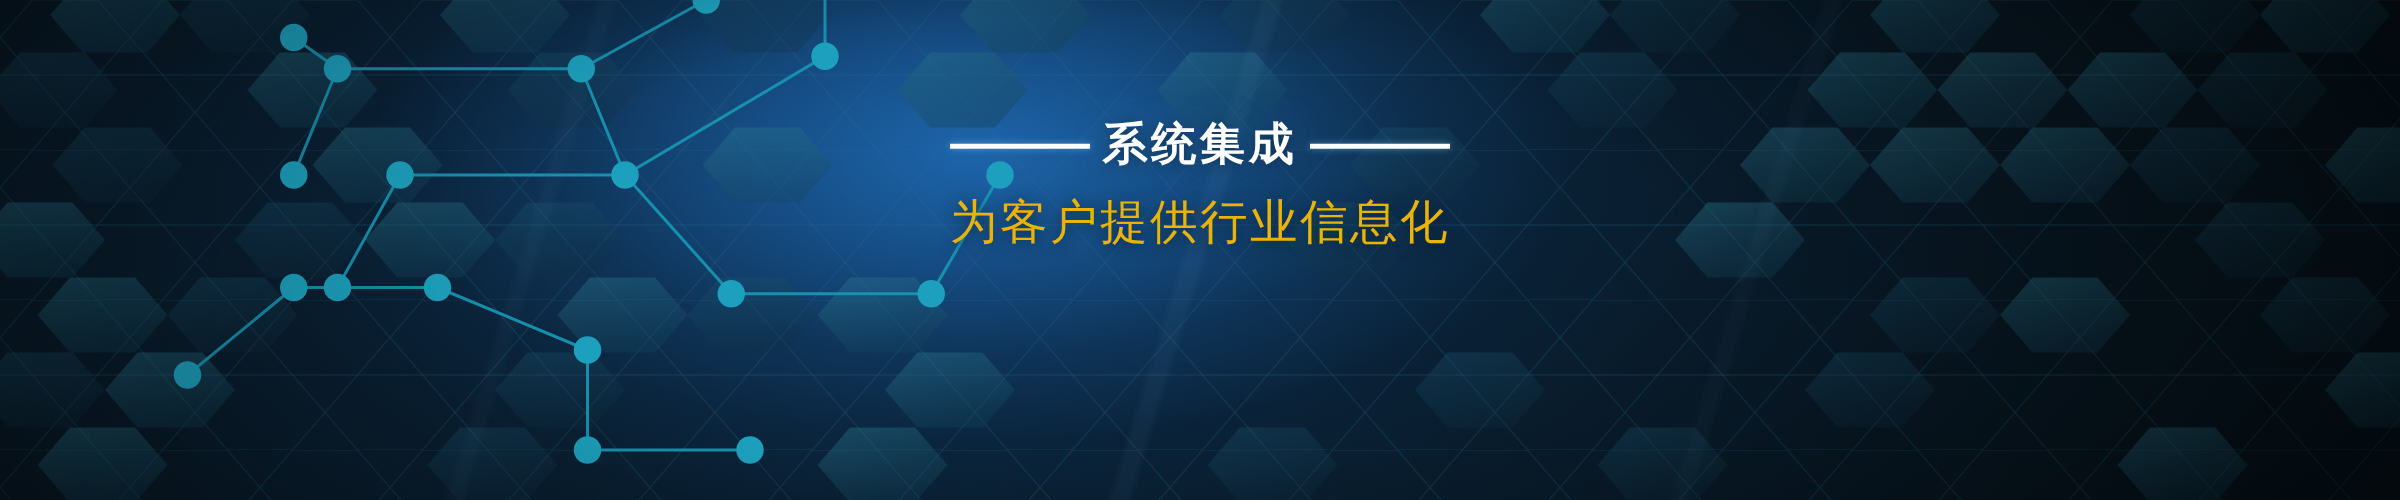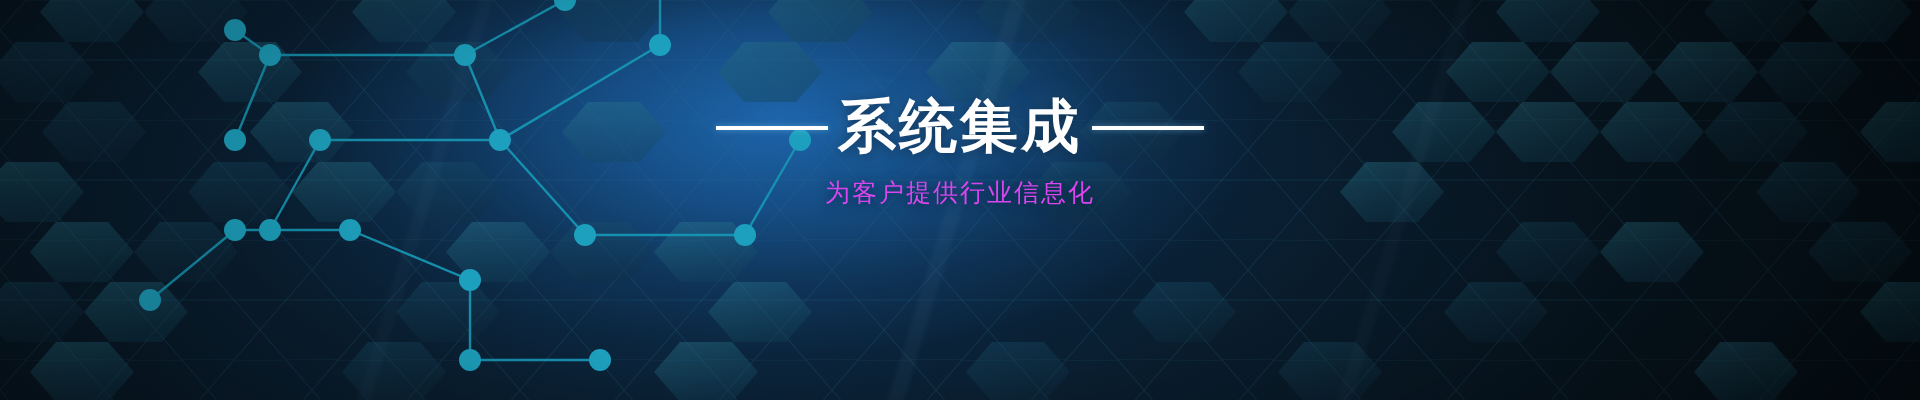--- a/index.html
+++ b/index.html
@@ -98,34 +98,34 @@
   .rule{
     display:block;
     width:112px;
     height:4px;
     background:#ffffff;
     margin:4px 10px 0 10px;
     box-shadow:0 0 6px rgba(120,190,235,.55);
   }
   #main-title{
     color:#ffffff;
-    font-size:58px;
+    font-size:36px;
     font-weight:bold;
     letter-spacing:3px;
     line-height:1.05;
     margin:0;
     text-shadow:0 2px 14px rgba(8,34,62,.85), 0 0 26px rgba(90,170,225,.35);
     white-space:nowrap;
   }
 
   #subtitle{
     margin-top:18px;
     text-align:right;
-    color:#d946ef;
-    font-size:25px;
+    color:#eab308;
+    font-size:38px;
     font-weight:normal;
     letter-spacing:2px;
     line-height:1.42;
     text-shadow:0 2px 12px rgba(6,28,52,.85);
   }
   #subtitle .sub-line{display:block;}
 </style>
 </head>
 <body>
 

